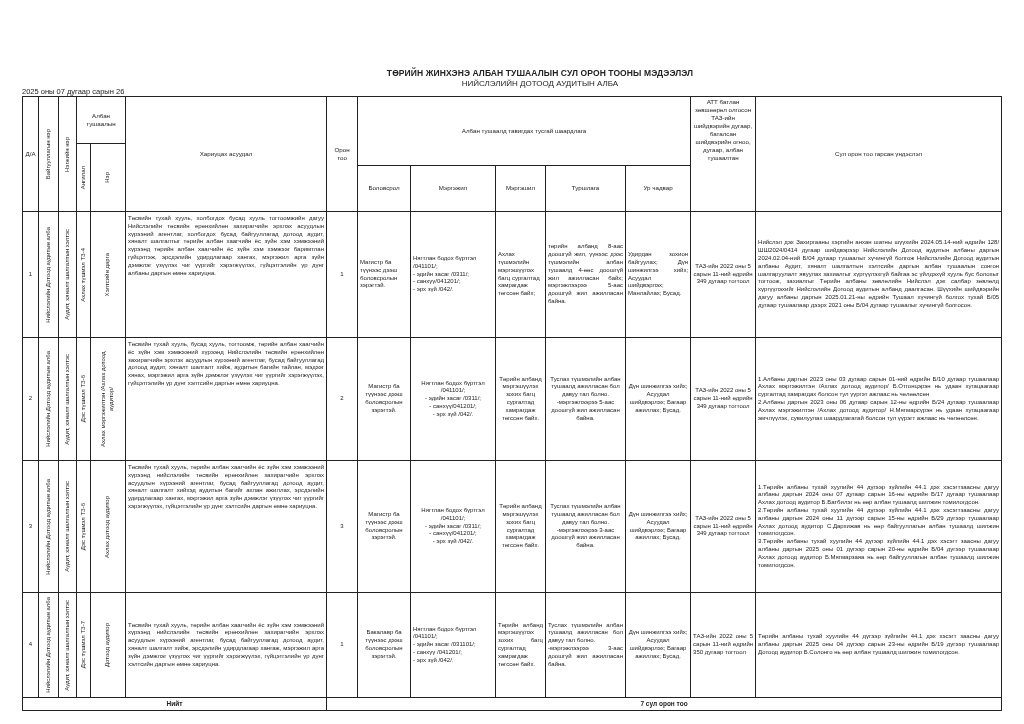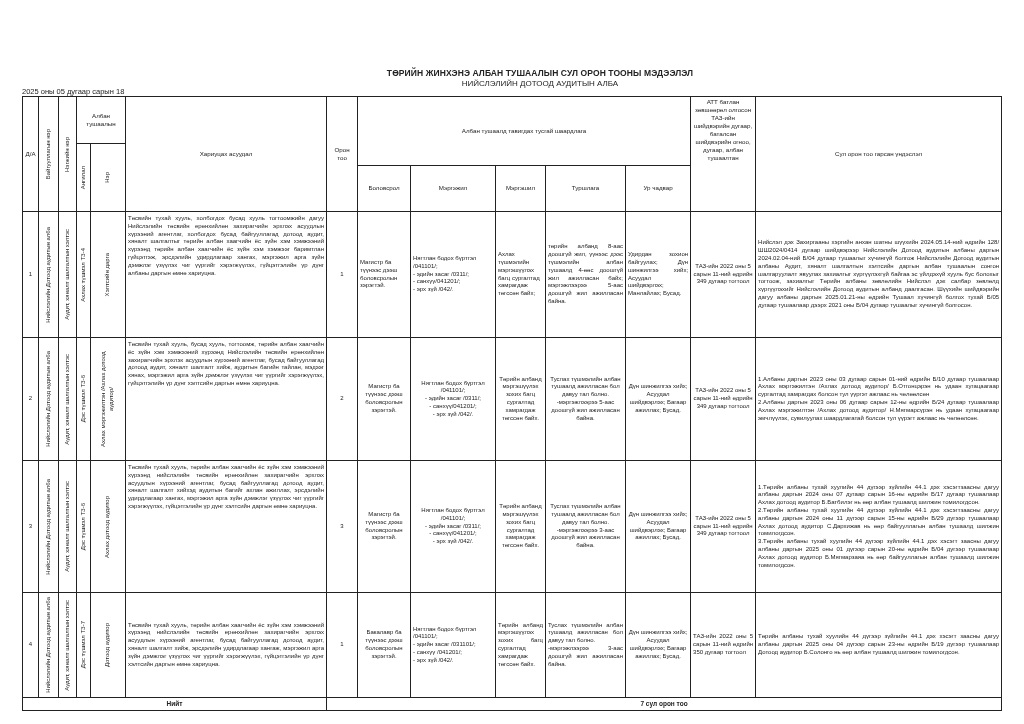--- a/index.html
+++ b/index.html
@@ -30,21 +30,21 @@
   tr.hdr2 { height: 22px; }
   tr.hdr2b { height: 46px; }
   tr.total td { font-weight: bold; font-size: 6.5px; text-align: center; height: 10px; }
   .duties { vertical-align: top !important; padding-top: 3px !important; }
 </style>
 </head>
 <body>
 
 <div class="title">ТӨРИЙН ЖИНХЭНЭ АЛБАН ТУШААЛЫН СУЛ ОРОН ТООНЫ МЭДЭЭЛЭЛ</div>
 <div class="subtitle">НИЙСЛЭЛИЙН ДОТООД АУДИТЫН АЛБА</div>
-<div class="date">2025 оны 05 дугаар сарын 18</div>
+<div class="date">2025 оны 07 дугаар сарын 26</div>
 
 <table class="main">
   <colgroup>
     <col style="width:16px">
     <col style="width:20px">
     <col style="width:18px">
     <col style="width:14px">
     <col style="width:35px">
     <col style="width:201px">
     <col style="width:31px">

